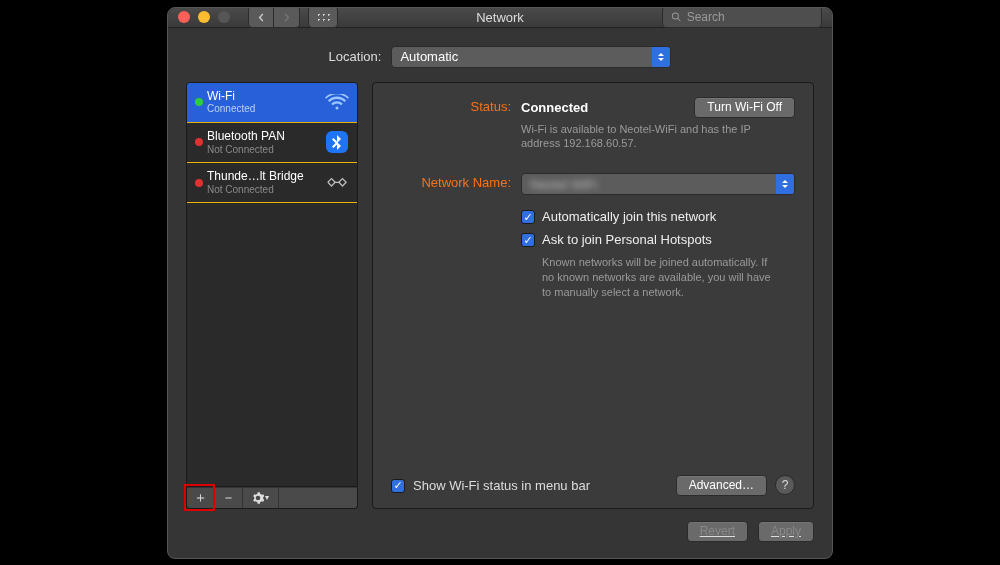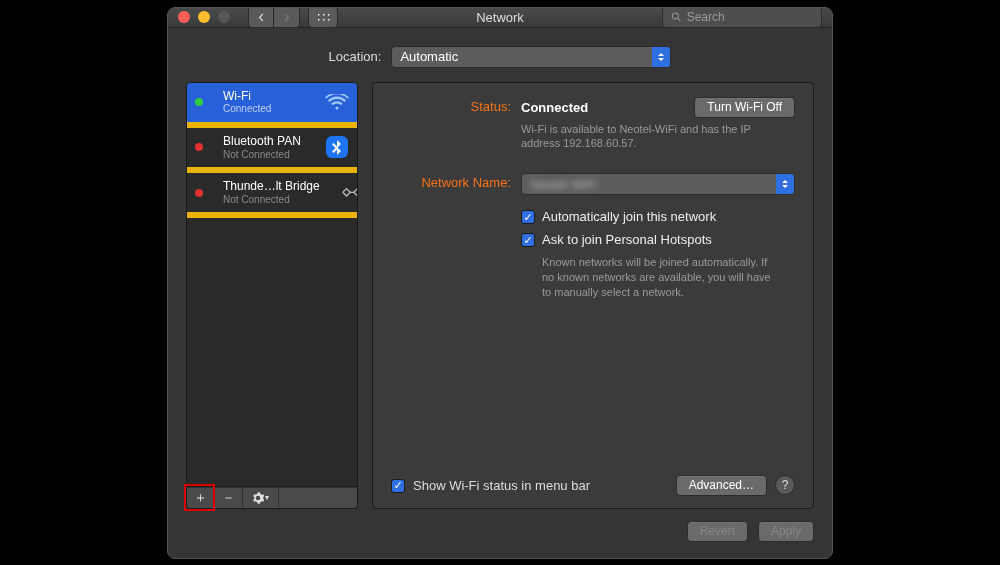--- a/index.html
+++ b/index.html
@@ -119,23 +119,23 @@
 
     .sidebar-wrap { display:flex; flex-direction:column; width: 172px;}
     .sidebar {
       flex:1;
       background: #2a2a2a;
       border: 1px solid #1a1a1a;
       border-radius: 4px 4px 0 0;
       overflow: hidden;
     }
     .side-item {
-      display:flex; align-items:center; gap:20px;
+      display:flex; align-items:center; gap:4px;
       padding: 7px 8px;
-      border-bottom: 6px solid #eab308;
+      border-bottom: 1px solid #eab308;
     }
     .side-item.selected { background: #2760d9; }
     .status-dot { width:8px; height:8px; border-radius:50%; flex-shrink:0;}
     .status-dot.green { background:#2ecc40; }
     .status-dot.red { background:#e03030; }
     .side-text { flex:1; line-height:1.15;}
     .side-name { font-size:12px; color:#fff; white-space:nowrap; overflow:hidden; text-overflow:ellipsis;}
     .side-sub { font-size:10px; color:#c0d0f0;}
     .side-item:not(.selected) .side-sub { color:#8a8a8a;}
     .side-icon { width:24px; height:18px; flex-shrink:0; display:flex; align-items:center; justify-content:center;}
@@ -205,20 +205,21 @@
     }
     .help-btn {
       width:20px; height:20px; border-radius:50%; background:#5a5a5a;
       border:1px solid #2b2b2b; color:#ddd; font-size:12px;
       display:flex; align-items:center; justify-content:center;
     }
 
     .window-footer {
       display:flex; justify-content:flex-end; gap:10px;
       padding: 0 18px 16px 18px;
+      text-decoration: underline;
     }
     .window-footer .pill-btn { color:#888; }
 
     .sidebar-wrap { position:relative;}
   </style>
 </head>
 <body>
 
 <div class="window">
 

